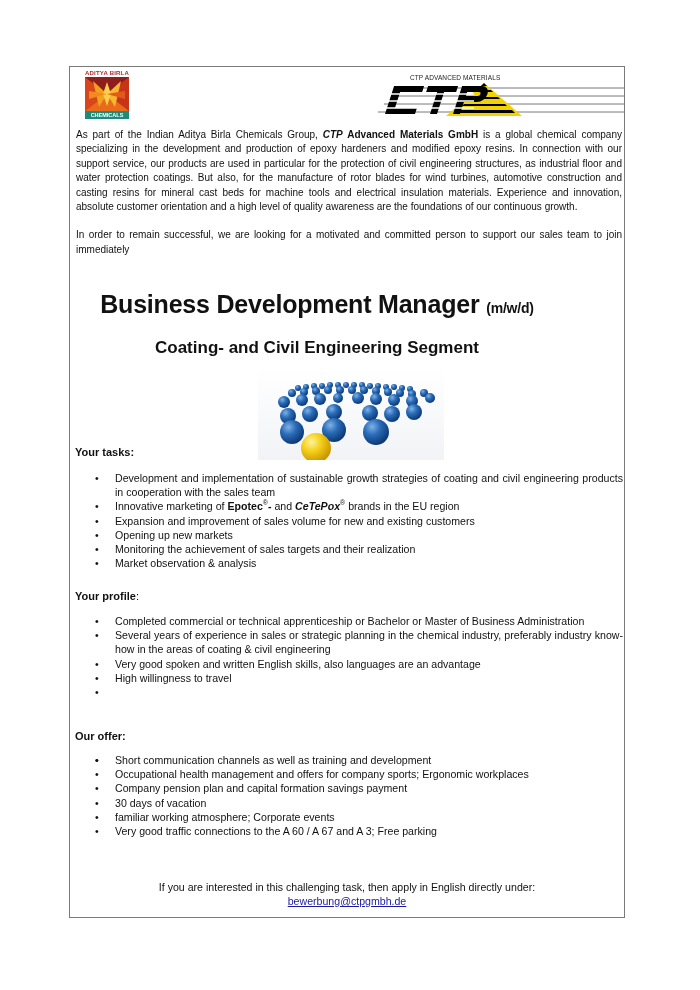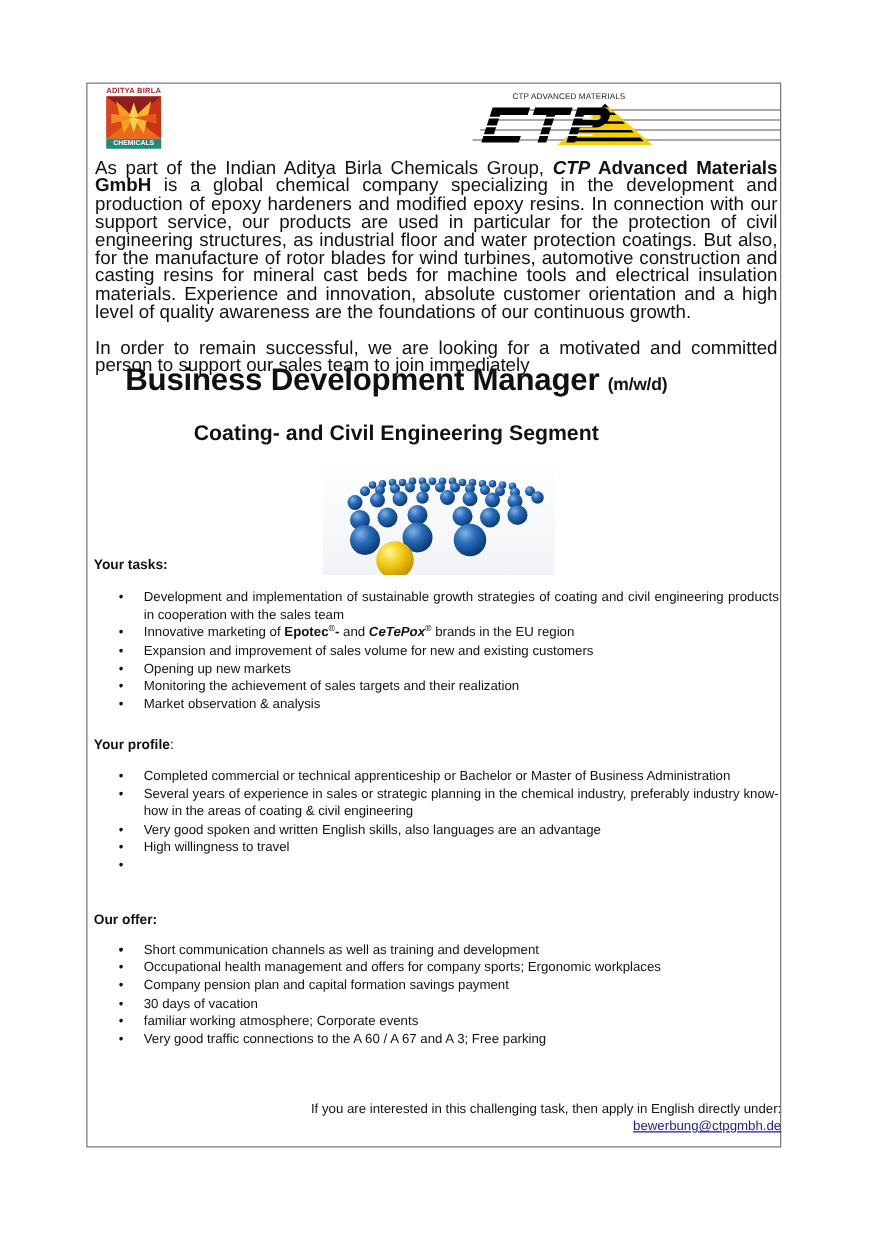--- a/index.html
+++ b/index.html
@@ -9,37 +9,37 @@
       border: 1px solid #7a7a7a; box-sizing: border-box; }
     .logo-ab { position: absolute; left: 84px; top: 70px; width: 46px; height: 51px; }
     .logo-ab .ab-text { font-size: 6px; font-weight: bold; color: #b0262a; text-align: center;
       letter-spacing: 0.2px; line-height: 7px; }
     .logo-ab .ab-mark { width: 44px; height: 34px; margin: 0 auto; display: block; }
     .logo-ab .ab-chem { background: #1f8a7a; color: #fff; font-size: 5.5px; font-weight: bold;
       text-align: center; line-height: 8px; width: 44px; margin: 0 auto; }
     .logo-ctp { position: absolute; left: 374px; top: 74px; width: 250px; height: 48px; }
     .logo-ctp .ctp-cap { position: absolute; left: 36px; top: 0; font-size: 6.5px; color: #222;
       letter-spacing: 0.1px; }
-    .intro { position: absolute; left: 76px; top: 128px; width: 546px; font-size: 15px;
+    .intro { position: absolute; left: 76px; top: 128px; width: 546px; font-size: 10px;
       line-height: 14.4px; text-align: justify; }
     .intro p { margin: 0; }
     .intro p + p { margin-top: 14px; }
     .title-block { position: absolute; left: 69px; width: 496px; top: 290px; text-align: center; }
     .title-main { font-size: 25px; font-weight: bold; line-height: 28px; letter-spacing: -0.2px; }
     .title-main .mwd { font-size: 14px; }
     .title-sub { font-size: 17px; font-weight: bold; line-height: 22px; margin-top: 15px; }
     .title-loc { font-size: 10px; font-weight: bold; margin-top: 12px; }
     .photo { position: absolute; left: 258px; top: 368px; width: 186px; height: 92px; }
     .section-h { position: absolute; left: 75px; font-size: 11px; font-weight: bold; }
     .section-h .colon-plain { font-weight: normal; }
     ul.items { position: absolute; left: 75px; width: 550px; margin: 0; padding: 0; list-style: none;
       font-size: 10.6px; line-height: 14.2px; }
     ul.items li { position: relative; padding-left: 40px; padding-right: 2px; text-align: justify; }
     ul.items li .bullet { position: absolute; left: 20px; top: 0; }
-    .cta { position: absolute; left: 69px; width: 556px; top: 880px; text-align: right;
+    .cta { position: absolute; left: 69px; width: 556px; top: 880px; text-align: center;
       font-size: 10.6px; line-height: 14px; }
     .cta a { color: #1a1aa6; }
     sup { font-size: 7px; line-height: 0; }
   </style>
 </head>
 <body>
 
 <div class="frame"></div>
 
 <div class="logo-ab">

